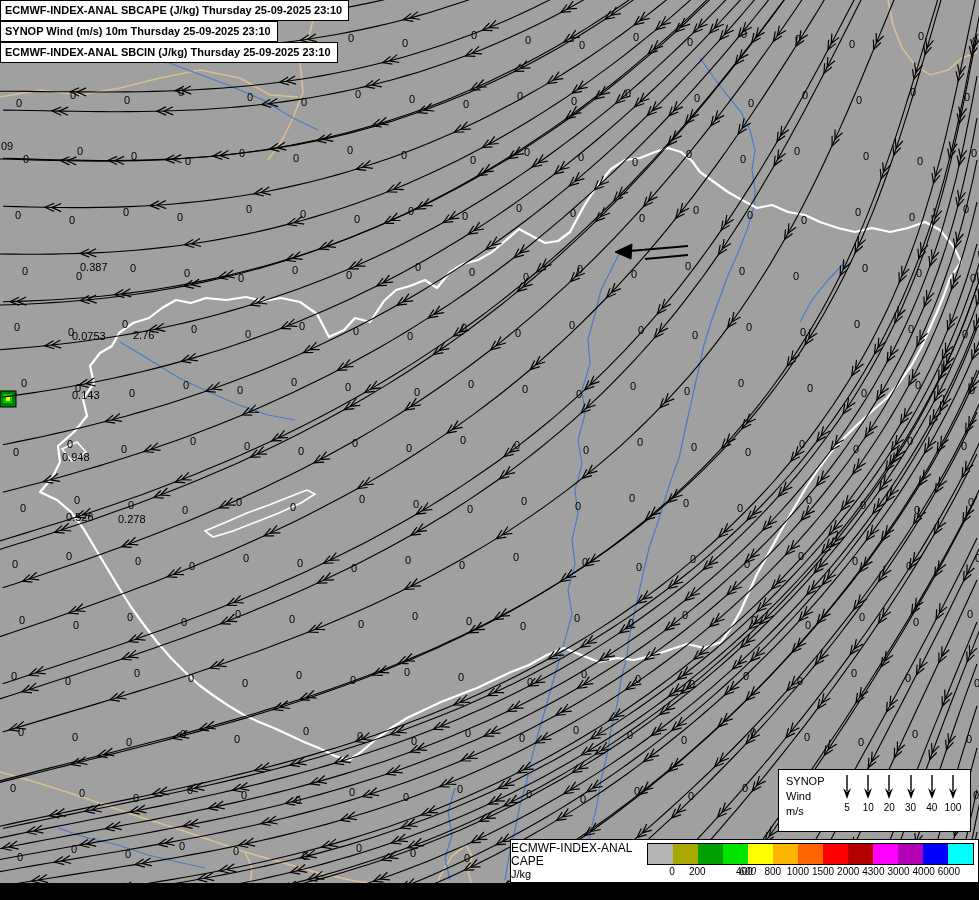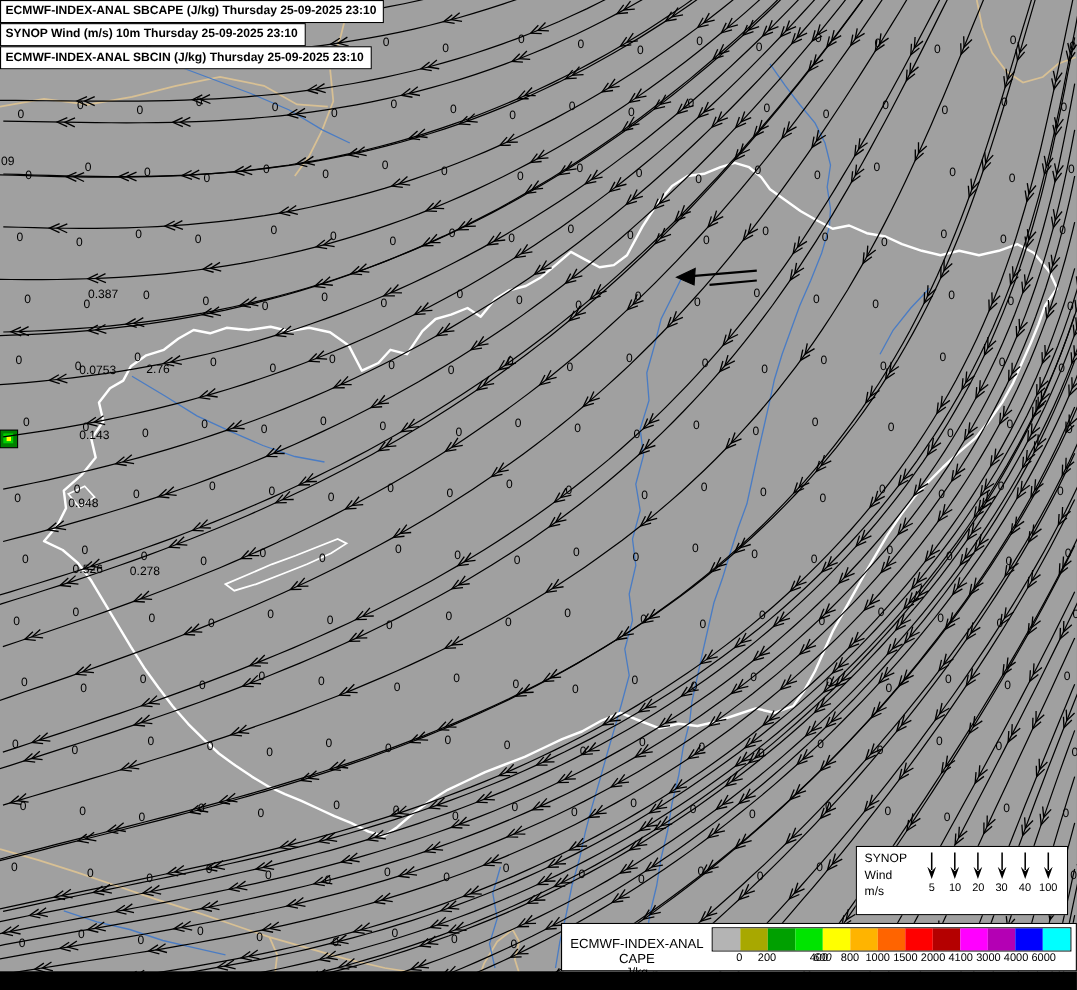--- a/index.html
+++ b/index.html
@@ -22,21 +22,21 @@
   }
   .wind-left{width:50px;padding:4px 0 0 7px;font-size:11px;line-height:1.35;color:#000;}
   .wind-right{flex:1;display:flex;align-items:flex-start;justify-content:space-between;padding:3px 8px 0 2px;}
   .wind-col{display:flex;flex-direction:column;align-items:center;width:18px;}
   .wind-col span{font-size:10px;color:#000;margin-top:1px;}
   .colorbar{
     position:absolute;left:510px;top:839px;width:469px;height:44px;
     background:#fff;border:1px solid #000;box-sizing:border-box;
     display:flex;z-index:20;
   }
-  .cb-label{width:136px;text-align:center;font-size:12px;color:#000;padding-top:12px;line-height:13px;}
+  .cb-label{width:136px;text-align:left;font-size:12px;color:#000;padding-top:2px;line-height:13px;}
   .cb-label .cb-unit{font-size:11px;}
   .cb-bar-wrap{flex:1;position:relative;padding:3px 4px 0 0;}
   .cb-cells{display:flex;height:20px;border:1px solid #000;}
   .cb-cell{flex:1;height:100%;}
   .cb-ticks{position:relative;height:14px;font-size:10px;color:#000;}
   .cb-tick{position:absolute;top:1px;transform:translateX(-50%);}
   .black-bar{position:absolute;left:0;bottom:0;width:100%;height:17px;background:#000;z-index:15;}
 </style>
 </head>
 <body>
@@ -1350,21 +1350,21 @@
         </div>
       <div class="cb-ticks" id="cb-ticks">
           <span class="cb-tick" style="left: 7.69231%;">0</span>
           <span class="cb-tick" style="left: 15.3846%;">200</span>
           <span class="cb-tick" style="left: 23.0769%; margin-left: 22px;">400</span>
           <span class="cb-tick" style="left: 30.7692%; font-style: italic;">600</span>
           <span class="cb-tick" style="left: 38.4615%;">800</span>
           <span class="cb-tick" style="left: 46.1538%;">1000</span>
           <span class="cb-tick" style="left: 53.8462%;">1500</span>
           <span class="cb-tick" style="left: 61.5385%;">2000</span>
-          <span class="cb-tick" style="left: 69.2308%;">4100</span>
+          <span class="cb-tick" style="left: 69.2308%;">4300</span>
           <span class="cb-tick" style="left: 76.9231%; text-align: center;">3000</span>
           <span class="cb-tick" style="left: 84.6154%; text-align: right;">4000</span>
           <span class="cb-tick" style="left: 92.3077%;">6000</span>
         </div>
     </div>
   </div>
 
   <div class="black-bar"></div>
 </div>
 

